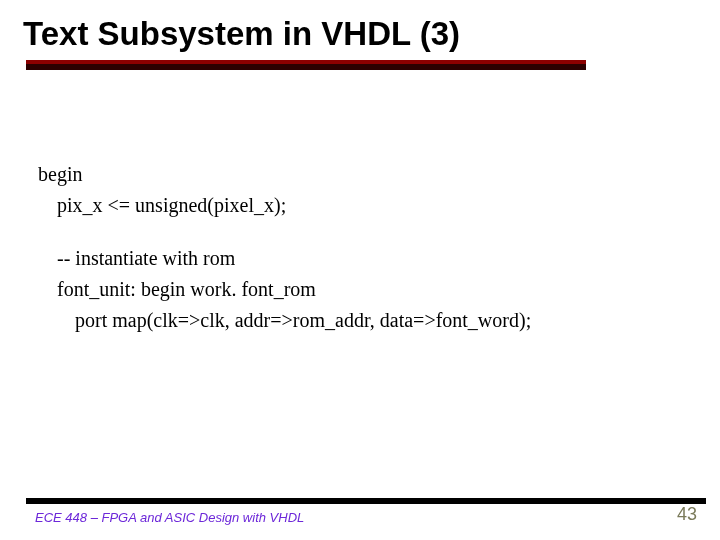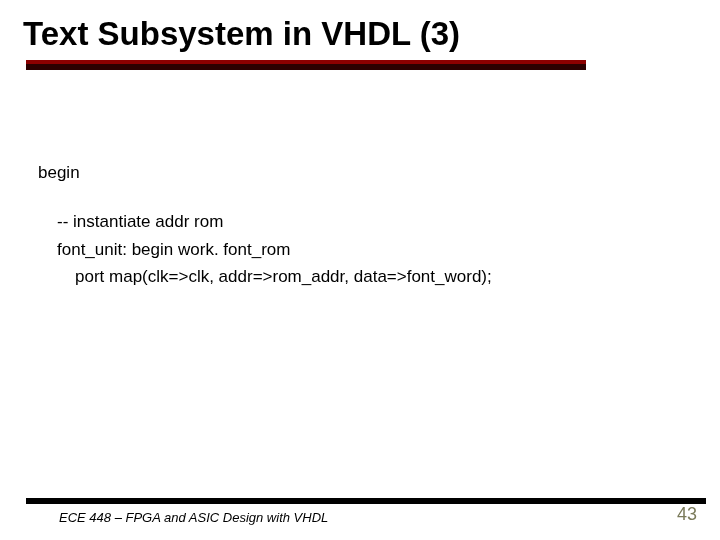--- a/index.html
+++ b/index.html
@@ -33,65 +33,66 @@
     left: 20px;
     width: 560px;
     height: 5px;
     background: #2b0000;
   }
   .body {
     position: absolute;
     top: 150px;
     left: 26px;
     right: 26px;
-    font-size: 17px;
+    font-size: 20px;
     color: #000;
     line-height: 1.25;
+    font-family: Liberation Serif, serif;
   }
   .body .ind1 { padding-left: 22px; }
   .body .ind2 { padding-left: 40px; }
   .gap { height: 22px; }
   .footer-rule {
     position: absolute;
     bottom: 42px;
     left: 20px;
     right: 20px;
     height: 1px;
     background: #000;
   }
   .footer-left {
     position: absolute;
     bottom: 18px;
     left: 26px;
     font-size: 13px;
     font-style: italic;
-    color: #000000;
-    margin-left: 24px;
+    color: #6d28d9;
   }
   .footer-right {
     position: absolute;
     bottom: 18px;
     right: 26px;
     font-size: 18px;
     color: #7a7a5a;
   }
 </style>
 </head>
 <body>
 
 <div class="slide">
 
   <div class="title">Text Subsystem in VHDL (3)</div>
   <div class="rule-red"></div>
   <div class="rule-dark"></div>
 
   <div class="body">
     <div>begin</div>
+    <div class="ind1">pix_x &lt;= unsigned(pixel_x);</div>
     <div class="gap"></div>
-    <div class="ind1">-- instantiate addr rom</div>
+    <div class="ind1">-- instantiate with rom</div>
     <div class="ind1">font_unit: begin work. font_rom</div>
     <div class="ind2">port map(clk=&gt;clk, addr=&gt;rom_addr, data=&gt;font_word);</div>
   </div>
 
   <div class="footer-rule"></div>
   <div class="footer-left">ECE 448 – FPGA and ASIC Design with VHDL</div>
   <div class="footer-right">43</div>
 
 </div>
 

